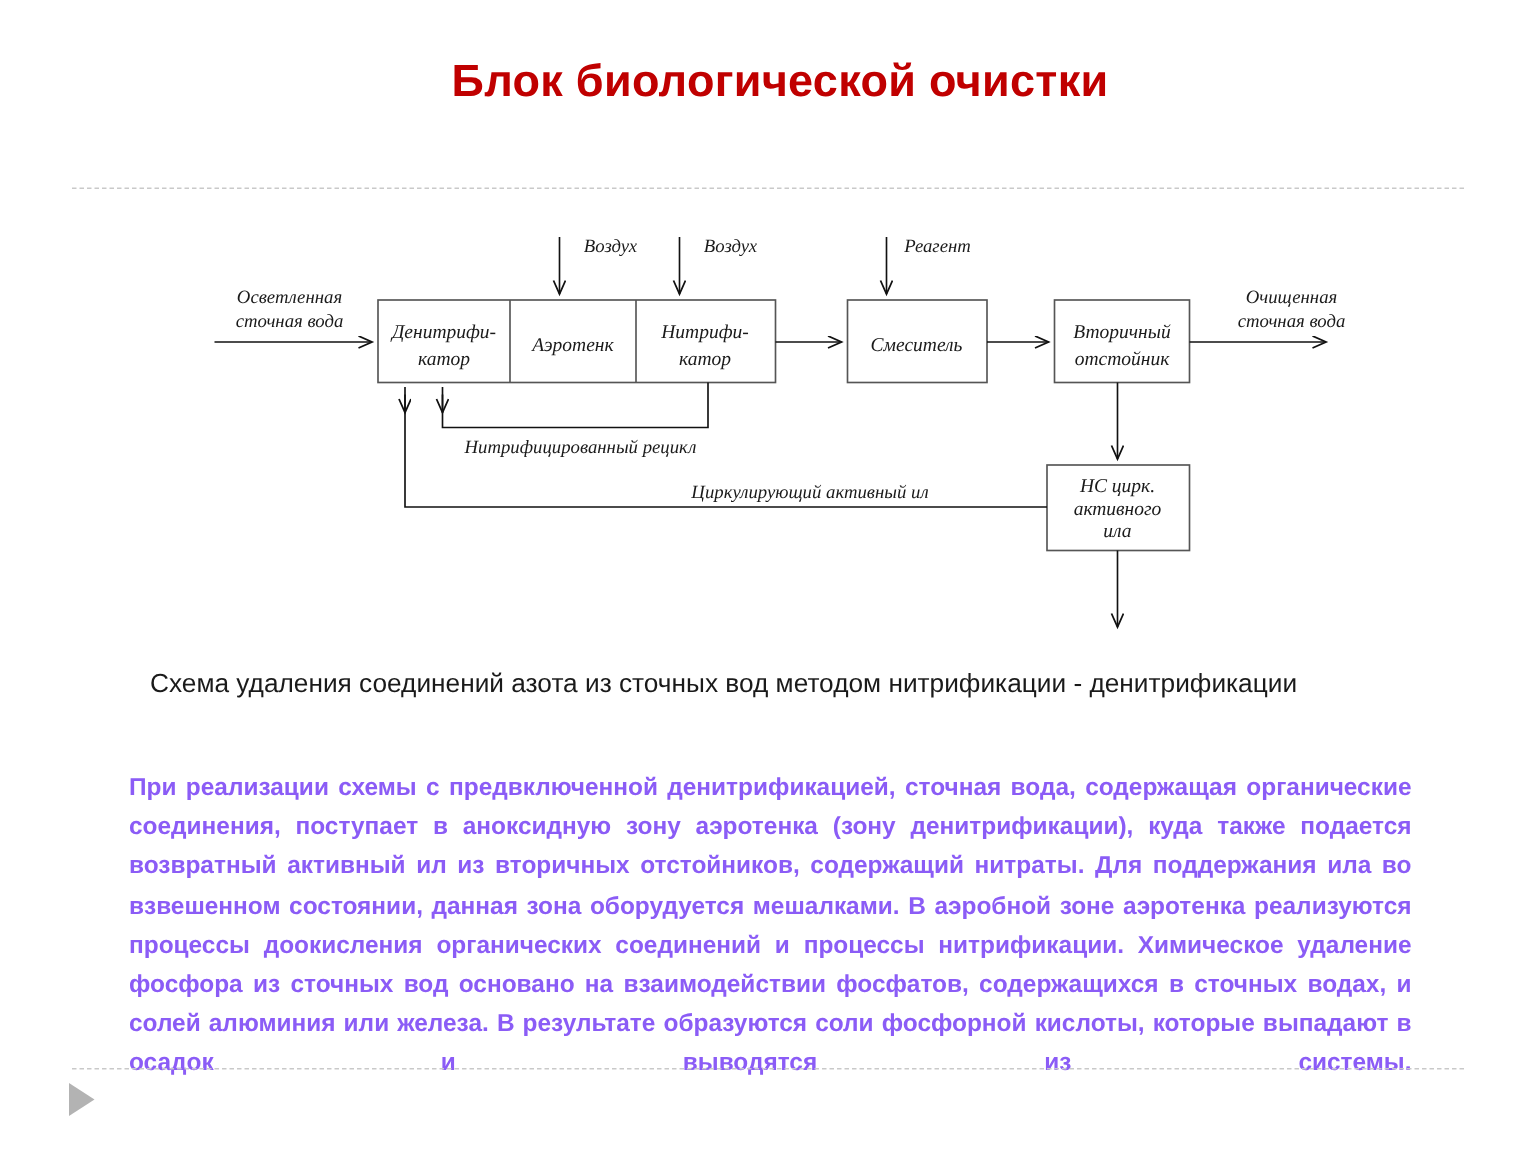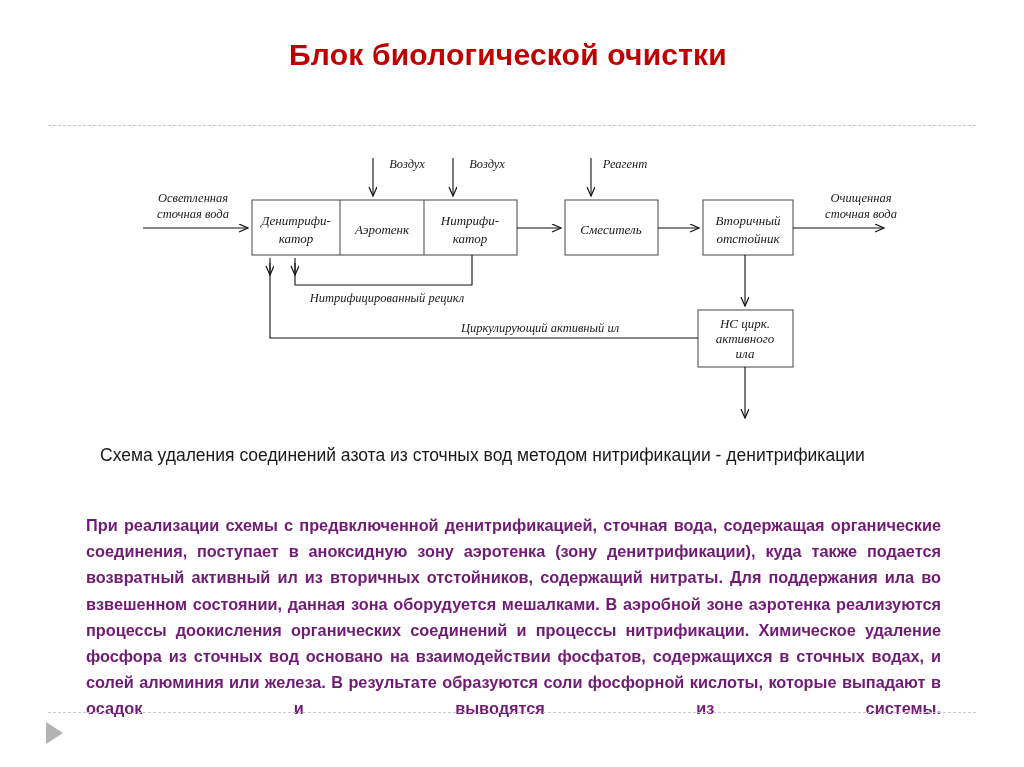--- a/index.html
+++ b/index.html
@@ -20,21 +20,21 @@
   .slide {
     position: absolute;
     inset: 0;
     background: #ffffff;
   }
 
   
   .slide-title {
     position: absolute;
     top: 38px;
-    left: 44px;
+    left: 56px;
     width: 928px;
     text-align: center;
     font-size: 30px;
     font-weight: bold;
     color: #c00000;
     letter-spacing: 0.2px;
     line-height: 1.15;
   }
 
   
@@ -97,21 +97,21 @@
   
   .body-text {
     position: absolute;
     top: 512px;
     left: 86px;
     width: 855px;
     text-align: justify;
     text-align-last: justify;
     font-size: 16.3px;
     line-height: 26.2px;
-    color: #701a75;
+    color: #8b5cf6;
     font-weight: 600;
     hyphens: none;
   }
 </style>
 </head>
 <body>
 
 <div class="slide">
 
   <div class="slide-title">Блок биологической очистки</div>

